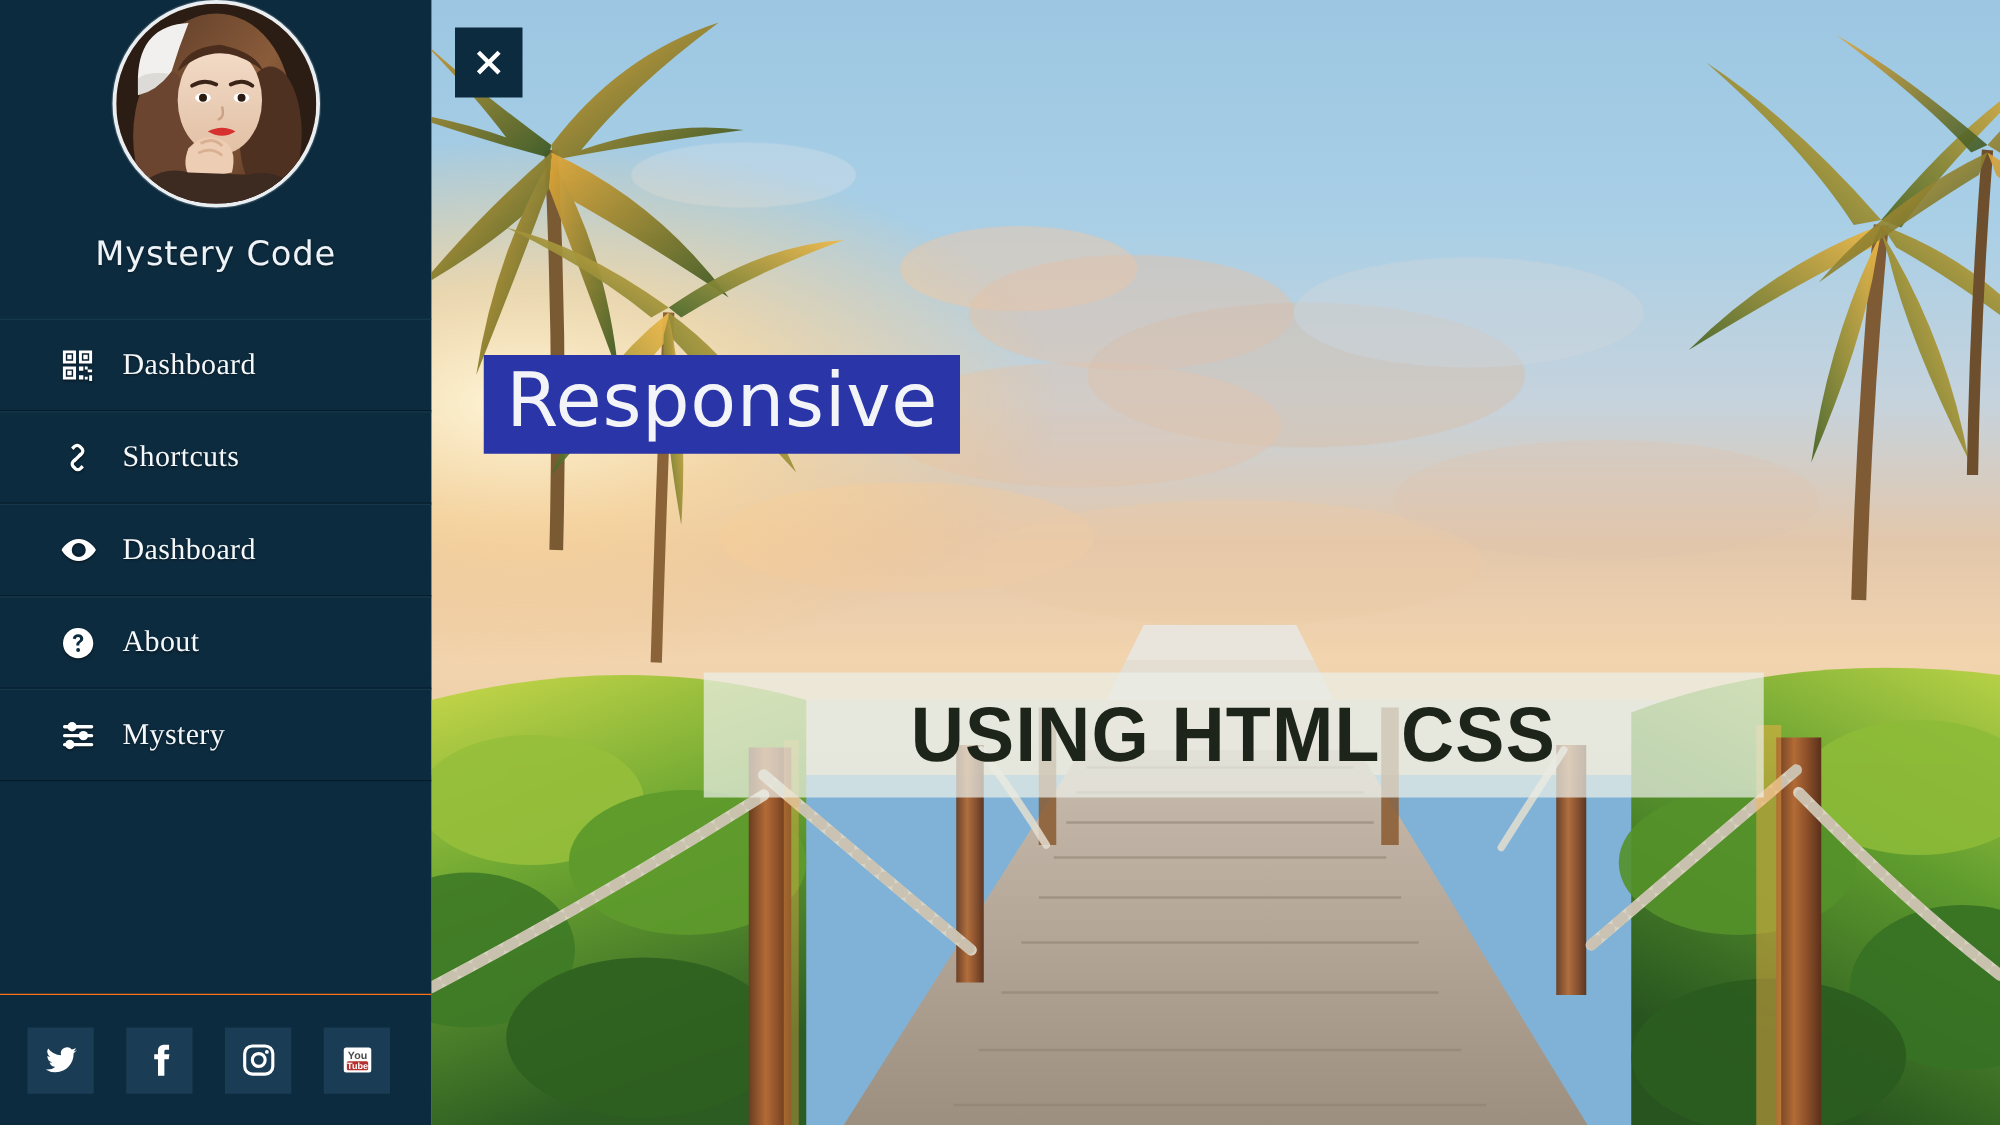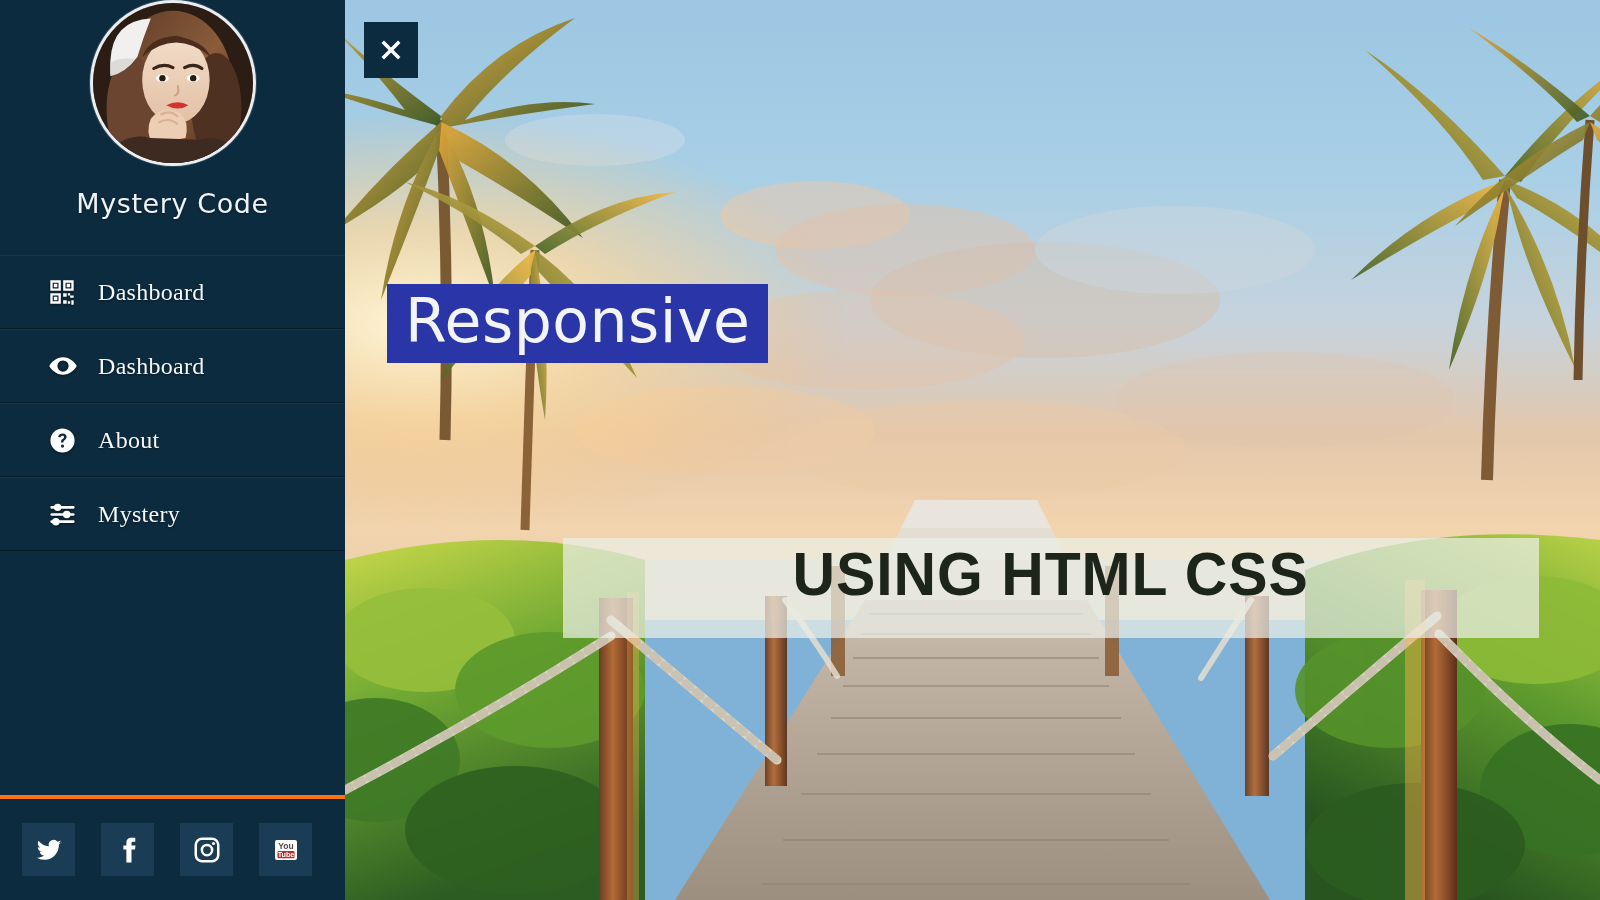--- a/index.html
+++ b/index.html
@@ -66,21 +66,21 @@
     letter-spacing:.3px;
     text-shadow:0 1px 2px rgba(0,0,0,.45);
   }
 
   .social {
     margin-top:auto;
     height:105px;
     display:flex; align-items:center;
     padding-left:22px;
     gap:26px;
-    border-top:4px solid #f97316;
+    border-top:1px solid #f97316;
   }
   .social-btn {
     width:53px; height:53px;
     background:#1b3c55;
     display:flex; align-items:center; justify-content:center;
     cursor:pointer;
     color:#ffffff;
   }
   .social-btn svg { display:block; }
 
@@ -133,23 +133,23 @@
     letter-spacing:1px;
     font-family:"Liberation Sans", sans-serif;
     transform:scaleX(0.96);
     text-shadow:0 2px 5px rgba(0,0,0,.35);
     white-space:nowrap;
   }
 
   .band-sub {
     position:absolute;
     left:218px; top:538px;
-    width:976px; height:100px;
+    width:848px; height:100px;
     background:rgba(236,238,232,.72);
-    display:flex; justify-content:center;
+    display:flex; align-items:center; justify-content:center;
     z-index:11;
   }
   .band-sub .t {
     color:#1d2419;
     font-size:62px;
     font-weight:bold;
     letter-spacing:1px;
     font-family:"Liberation Sans", sans-serif;
     transform:scaleX(0.95);
     white-space:nowrap;
@@ -218,20 +218,30 @@
           <svg width="28" height="28" viewBox="0 0 24 24" fill="currentColor">
             <path d="M2 2h9v9H2V2zm2 2v5h5V4H4zm1 1h3v3H5V5z"></path>
             <path d="M13 2h9v9h-9V2zm2 2v5h5V4h-5zm1 1h3v3h-3V5z"></path>
             <path d="M2 13h9v9H2v-9zm2 2v5h5v-5H4zm1 1h3v3H5v-3z"></path>
             <path d="M13 13h3v3h-3v-3zm4 0h2v2h-2v-2zm2 2h3v2h-3v-2zm-6 4h3v3h-3v-3zm4 1h2v2h-2v-2zm3-1h2v4h-2v-4z"></path>
           </svg>
         </span>
         <span class="mi-label">Dashboard</span>
       </div>
 
+      <div class="menu-item">
+        <span class="mi-icon">
+          <svg width="28" height="28" viewBox="0 0 24 24" fill="currentColor">
+            <path d="M9.2 3.6a3.6 3.6 0 0 1 5.1 0l1.4 1.4a3.6 3.6 0 0 1 0 5.1l-1.6 1.6-1.6-1.6 1.6-1.6a1.4 1.4 0 0 0 0-1.9l-1.4-1.4a1.4 1.4 0 0 0-1.9 0L9.2 6.8 7.6 5.2l1.6-1.6z"></path>
+            <path d="M14.8 20.4a3.6 3.6 0 0 1-5.1 0l-1.4-1.4a3.6 3.6 0 0 1 0-5.1l1.6-1.6 1.6 1.6-1.6 1.6a1.4 1.4 0 0 0 0 1.9l1.4 1.4c.5.5 1.4.5 1.9 0l1.6-1.6 1.6 1.6-1.6 1.6z"></path>
+            <path d="M8.6 13.8l5.2-5.2 1.6 1.6-5.2 5.2z"></path>
+          </svg>
+        </span>
+        <span class="mi-label">Shortcuts</span>
+      </div>
 
       <div class="menu-item">
         <span class="mi-icon">
           <svg width="30" height="30" viewBox="0 0 24 24" fill="currentColor">
             <path d="M12 5C6.8 5 2.6 9 1 12c1.6 3 5.8 7 11 7s9.4-4 11-7c-1.6-3-5.8-7-11-7zm0 11.5A4.5 4.5 0 1 1 12 7.5a4.5 4.5 0 0 1 0 9z"></path>
             <circle cx="12" cy="12" r="2.6" fill="#0d2b3e"></circle>
           </svg>
         </span>
         <span class="mi-label">Dashboard</span>
       </div>

